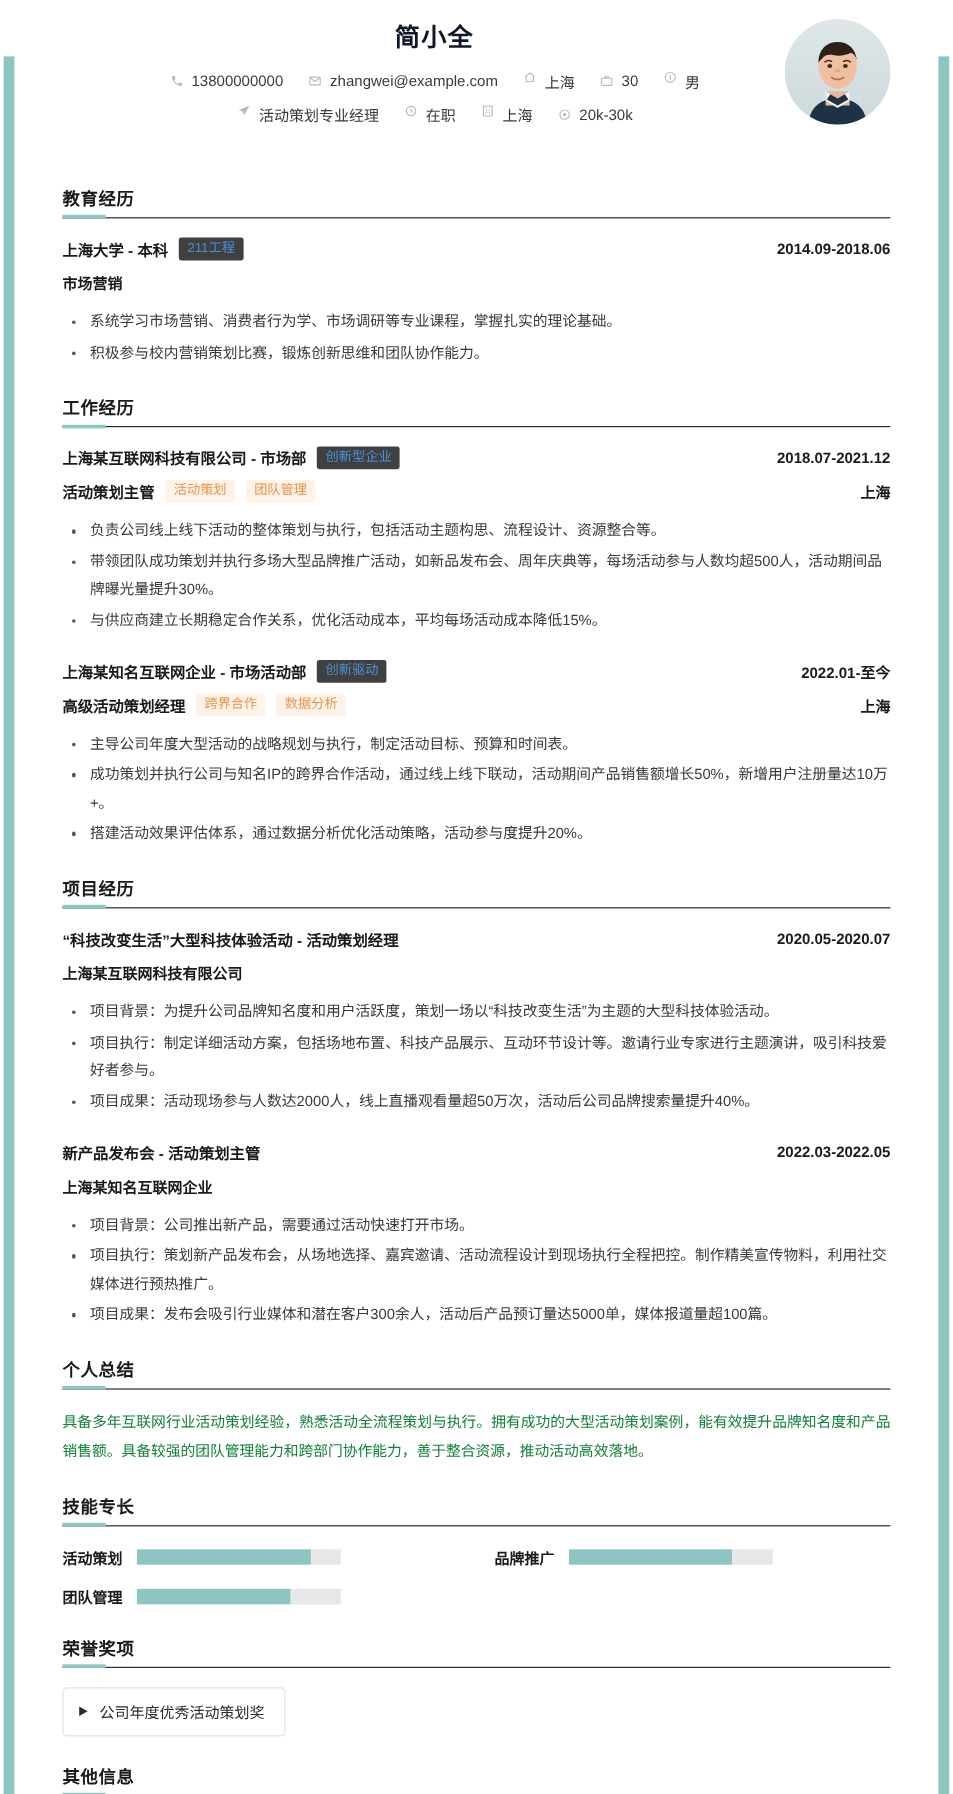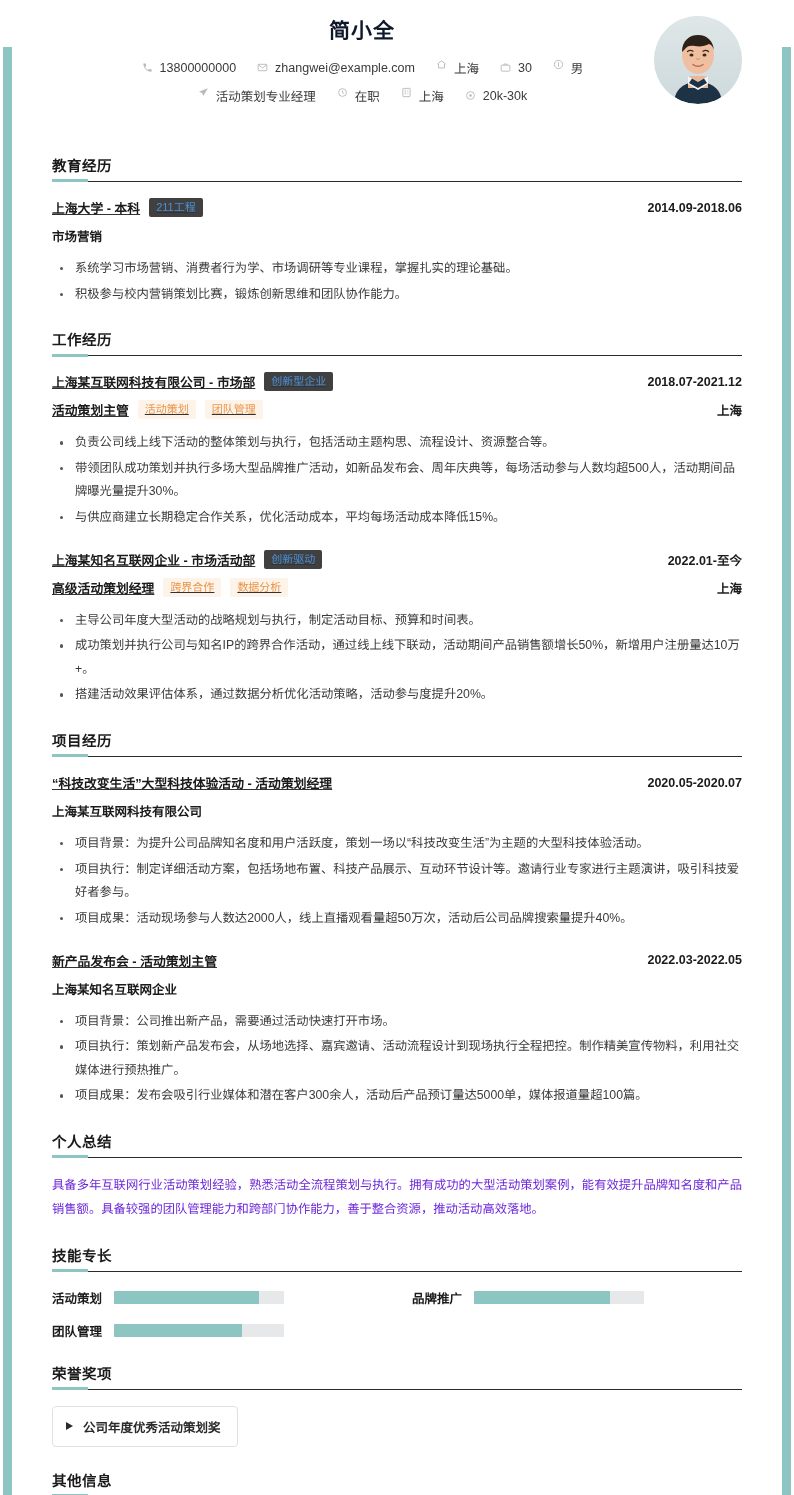--- a/index.html
+++ b/index.html
@@ -119,21 +119,20 @@
     display: flex;
     align-items: center;
     justify-content: space-between;
     margin-bottom: 9px;
   }
   .entry-left {
     display: flex;
     align-items: center;
     flex-wrap: wrap;
     gap: 0px;
-    text-decoration: underline;
   }
   .entry-title {
     font-size: 12.8px;
     font-weight: bold;
     color: #1a1a1a;
   }
   .entry-right {
     font-size: 12.5px;
     font-weight: bold;
     color: #1a1a1a;
@@ -179,21 +178,21 @@
     width: 3.4px;
     height: 3.4px;
     border-radius: 50%;
     background: #555;
   }
 
   
   .summary {
     font-size: 12.3px;
     line-height: 1.95;
-    color: #6d28d9;
+    color: #15803d;
     text-align: justify;
   }
 
   
   .skills-grid {
     display: grid;
     grid-template-columns: 1fr 1fr;
     column-gap: 30px;
     row-gap: 14px;
   }
@@ -225,21 +224,20 @@
   }
 
   
   .award-card {
     display: inline-flex;
     align-items: center;
     border: 1px solid #dfe2e4;
     border-radius: 4px;
     padding: 10px 16px 10px 13px;
     background: #fff;
-    font-weight: bold;
   }
   .award-marker {
     width: 0; height: 0;
     border-left: 7px solid #2b2b2b;
     border-top: 4.5px solid transparent;
     border-bottom: 4.5px solid transparent;
     margin-right: 10px;
     flex: 0 0 auto;
   }
   .award-text {

